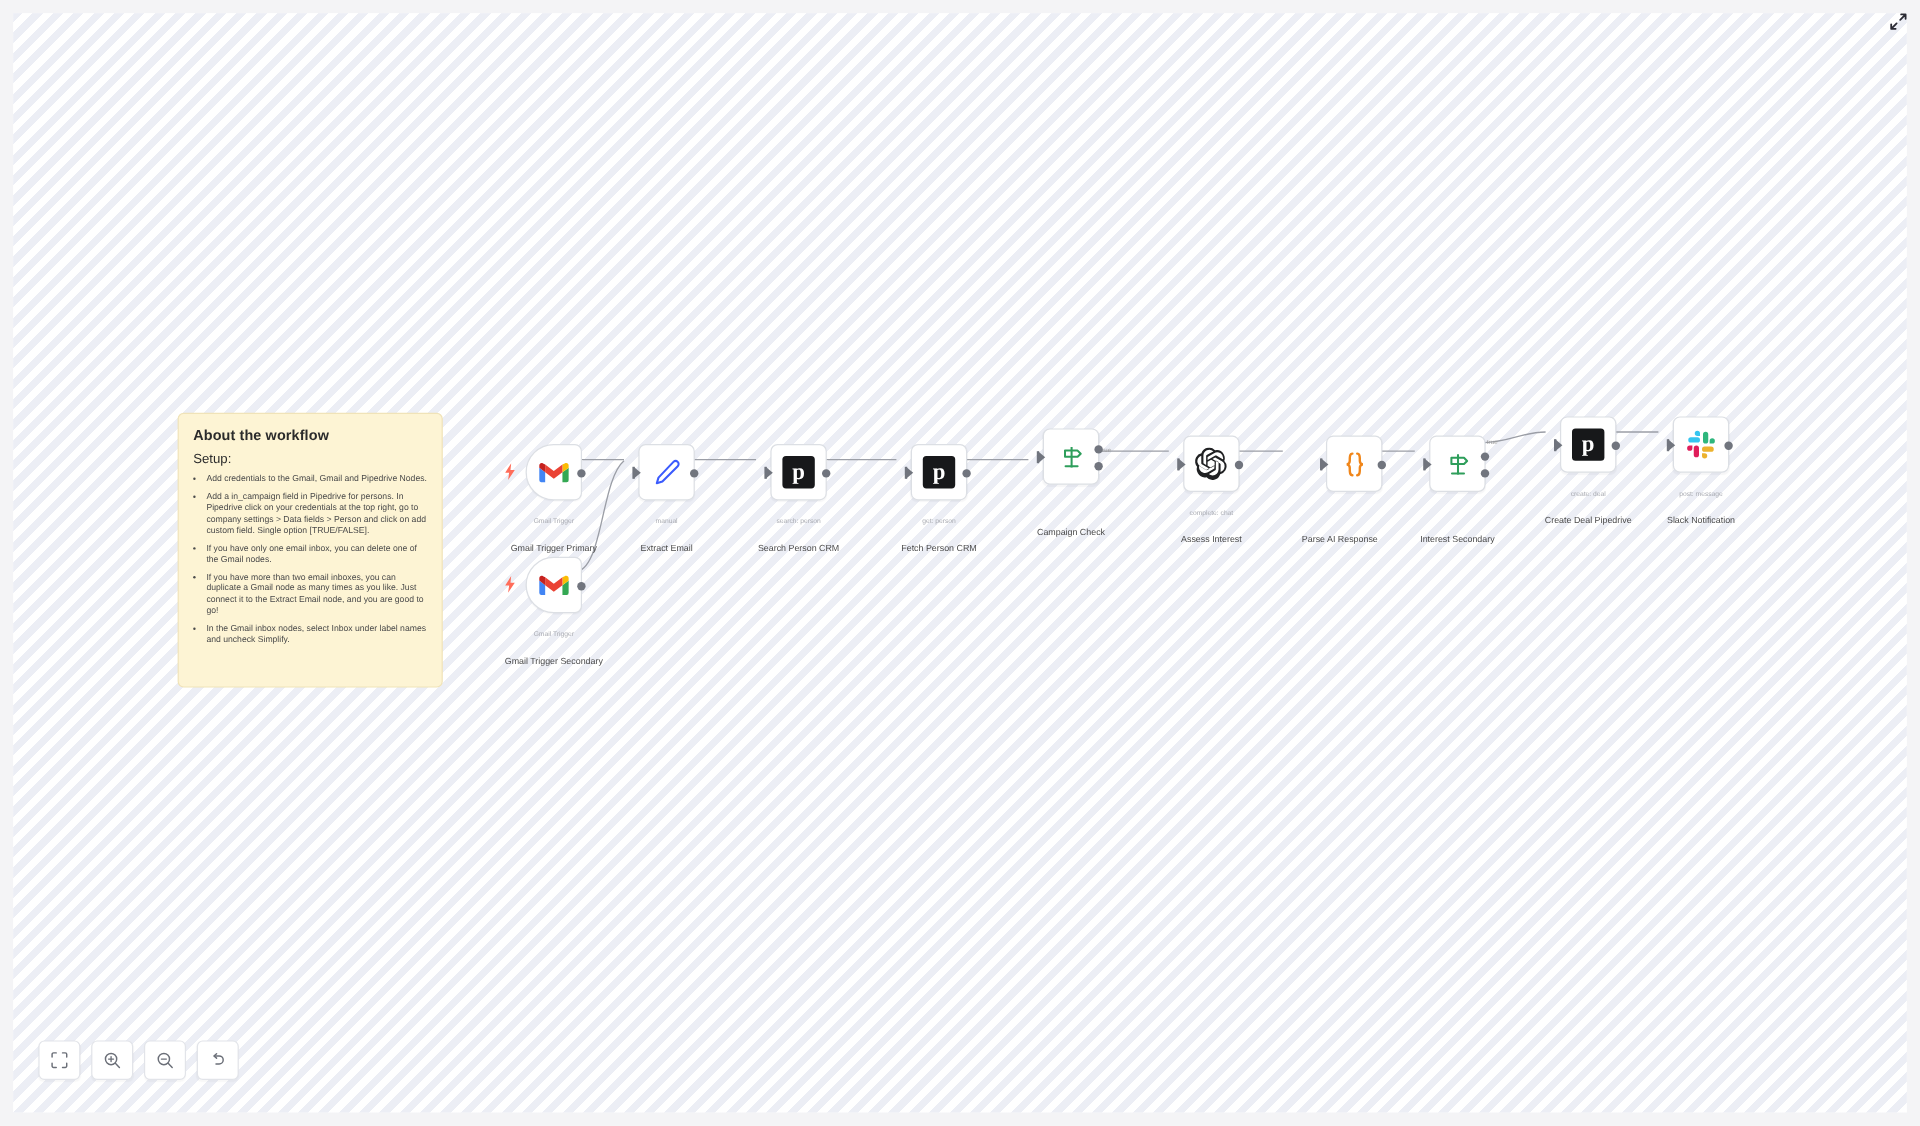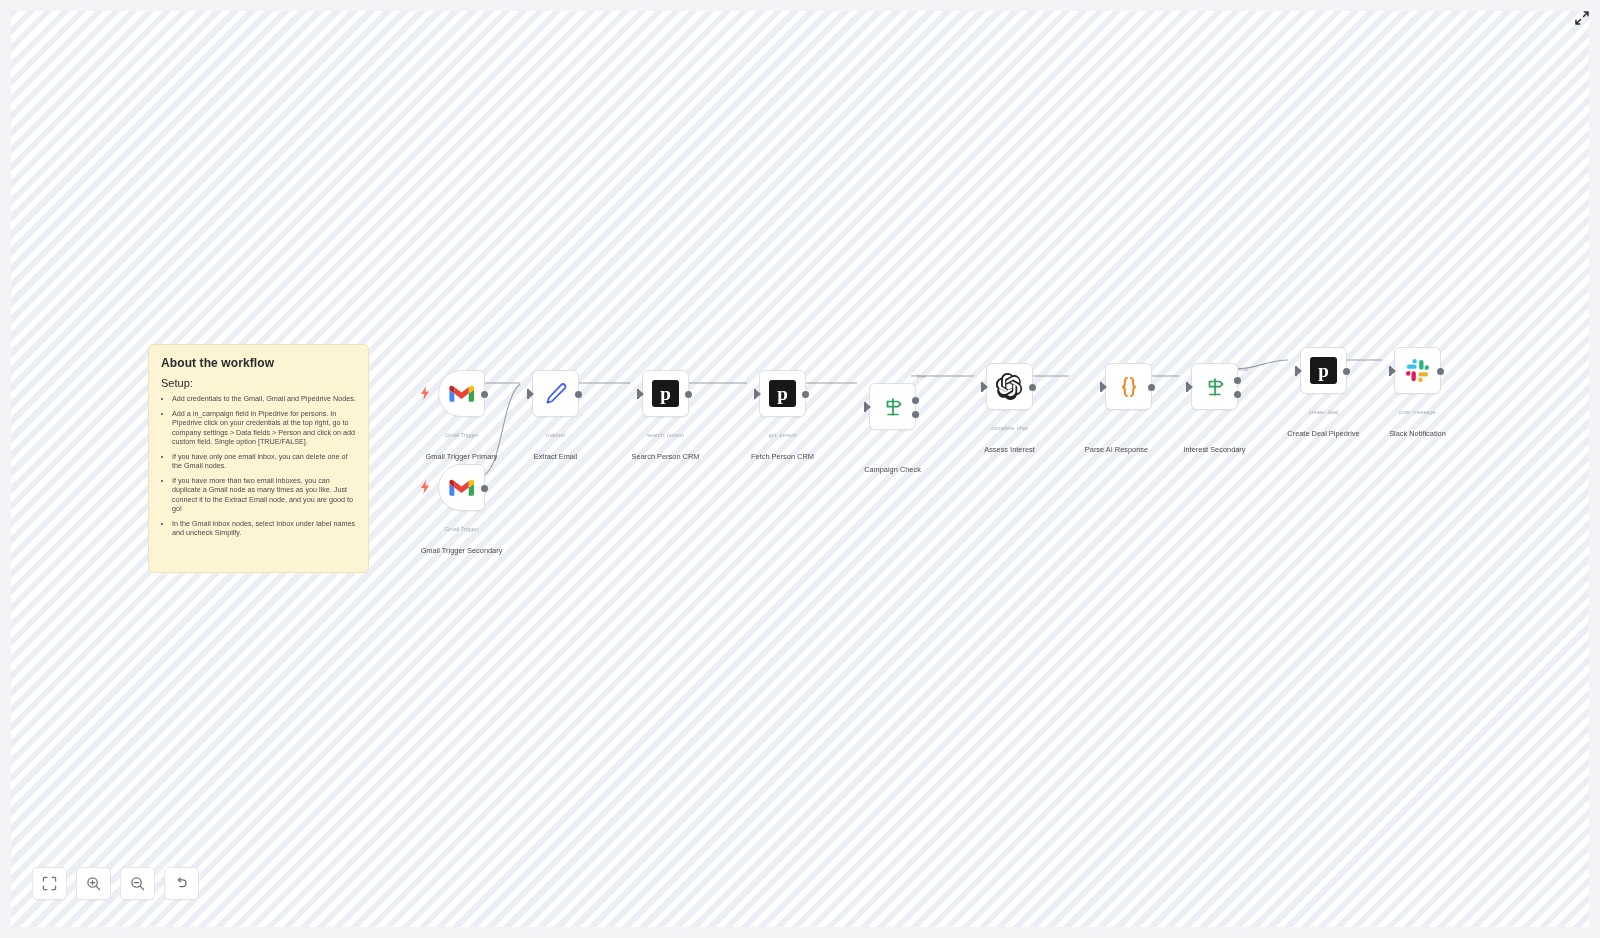--- a/index.html
+++ b/index.html
@@ -339,21 +339,21 @@
       <div class="node-box">
         <div class="port-in-bar"></div>
         <div class="port-in"></div>
         <div class="pd-square">p</div>
         <div class="port-out"></div>
       </div>
       <div class="node-label">Fetch Person CRM</div>
       <div class="node-sub">get: person</div>
     </div>
 
-    <div class="node" style="left:858px; top:372px;">
+    <div class="node" style="left:858px; top:346px;">
       <div class="node-box">
         <div class="port-in-bar"></div>
         <div class="port-in"></div>
         <svg width="24" height="24" viewBox="0 0 24 24">
           <path d="M12 3.5 v17" stroke="#2e9e5b" stroke-width="1.7" fill="none"></path>
           <path d="M6.5 6.5 h10.5 l2.6 2.6 l-2.6 2.6 H6.5 z" fill="none" stroke="#2e9e5b" stroke-width="1.7" stroke-linejoin="round"></path>
           <path d="M7 19.5 h10" stroke="#2e9e5b" stroke-width="1.7" fill="none" stroke-linecap="round"></path>
         </svg>
         <div class="port-out o1"></div>
         <div class="port-out o2"></div>

